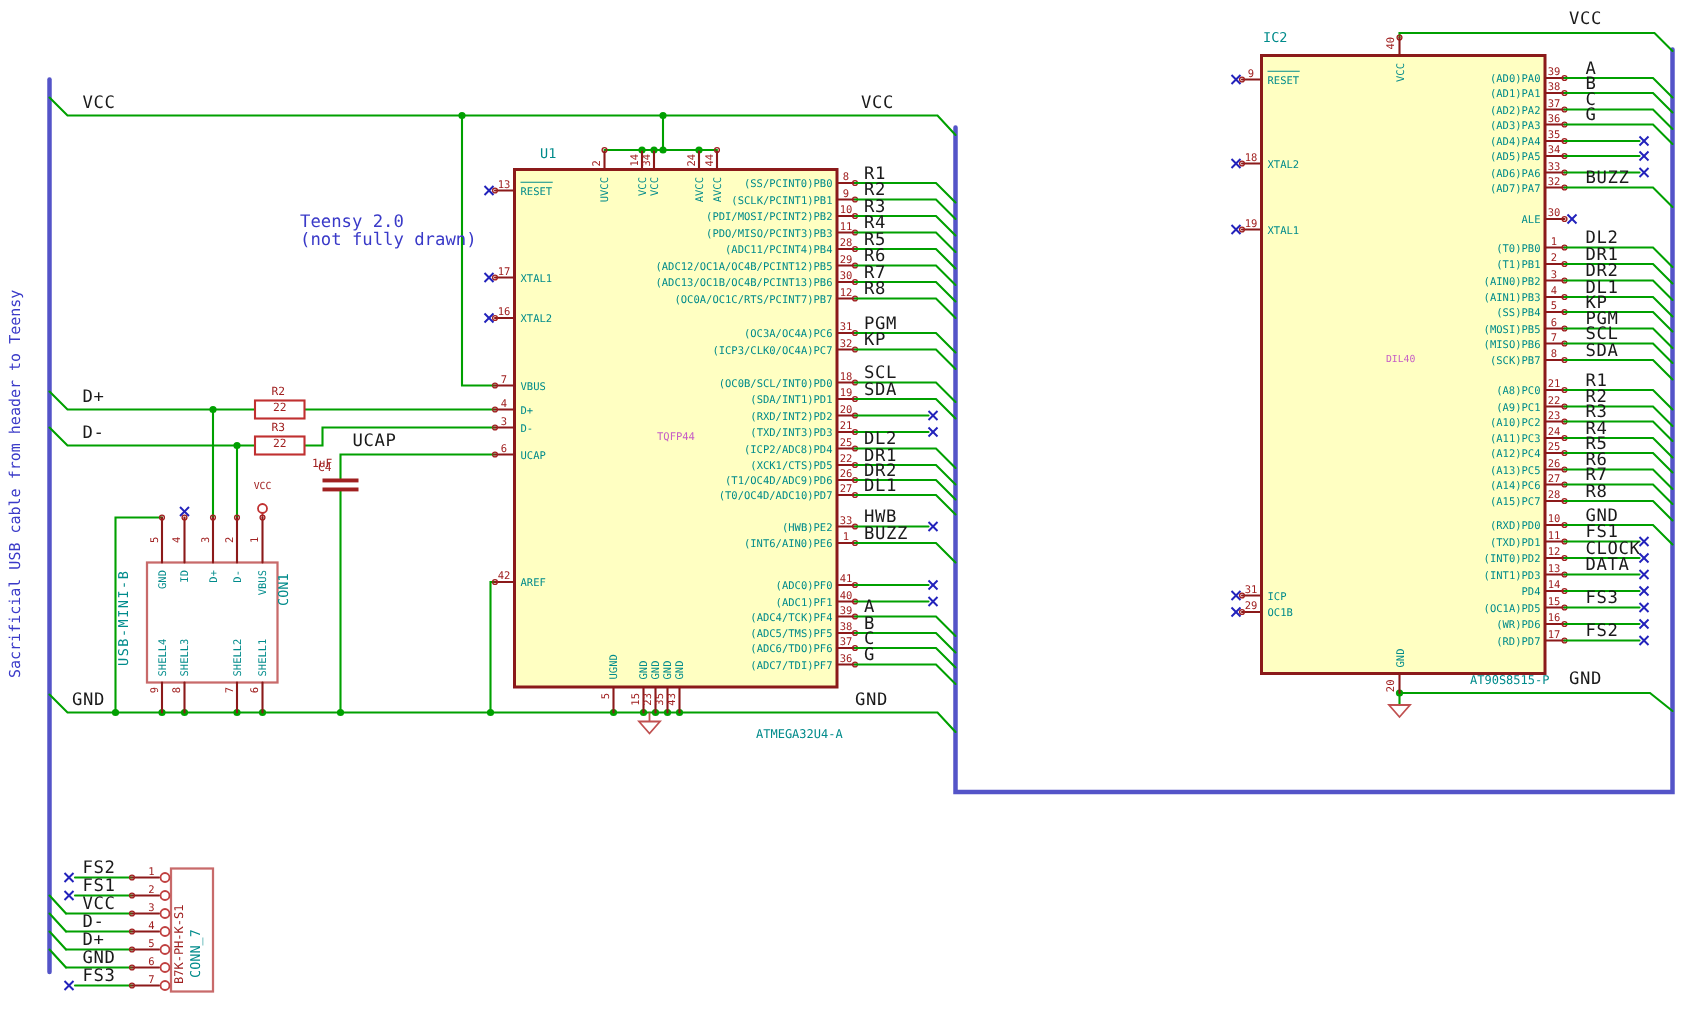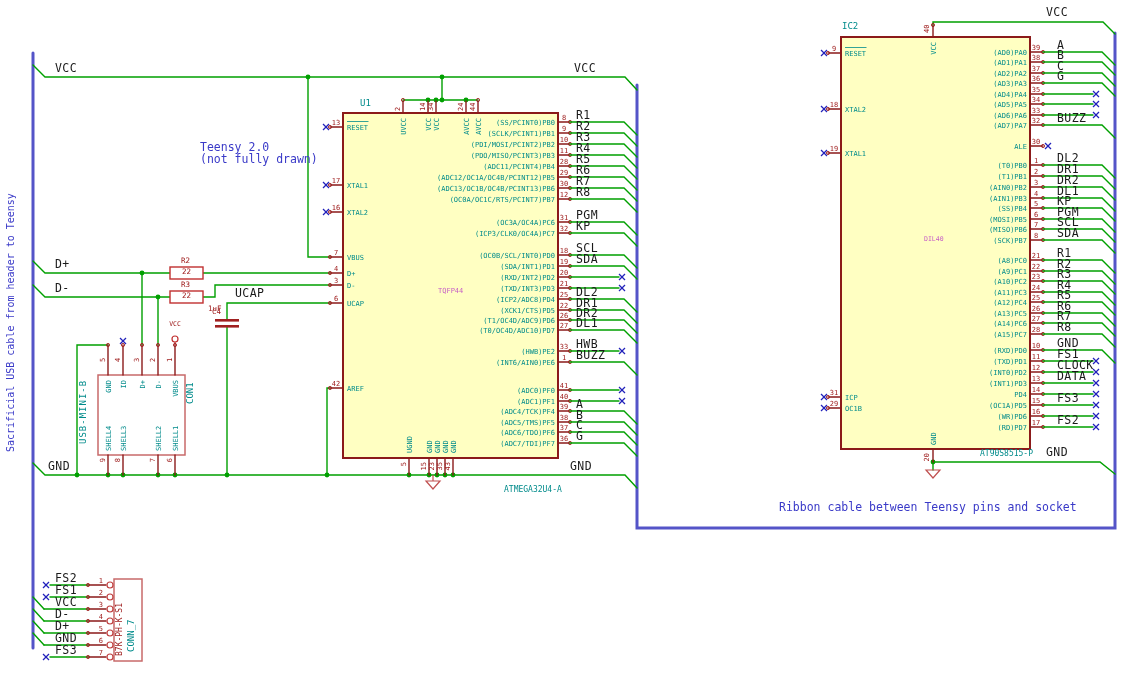--- a/index.html
+++ b/index.html
@@ -645,21 +645,20 @@
       <polyline points="88,657 106,657" fill="none" stroke="#8B1A1A" stroke-width="1.4" stroke-linecap="round"></polyline>
       <circle cx="88" cy="657" r="1.6" fill="none" stroke="#A02020" stroke-width="0.9"></circle>
       <circle cx="110" cy="657" r="3" fill="#fff" stroke="#C04040" stroke-width="1.2"></circle>
       <text x="103" y="655" class="t-num" text-anchor="end">7</text>
       <text x="55" y="654" class="t-net" text-anchor="start">FS3</text>
     </svg>
 
   <div class="lbl note vrot" style="left:6px;top:452px;font-size:10px;">Sacrificial USB cable from header to Teensy</div>
   <div class="lbl note" style="left:200px;top:141px;font-size:11.5px;">Teensy 2.0</div>
   <div class="lbl note" style="left:200px;top:153px;font-size:11.5px;">(not fully drawn)</div>
-  <div class="lbl note" style="left:779px;top:501px;font-size:11.5px;">Ribbon cable between Teensy pins and socket</div>
 
   <div class="lbl net" style="left:55px;top:62px;">VCC</div>
   <div class="lbl net" style="left:574px;top:62px;">VCC</div>
   <div class="lbl net" style="left:1046px;top:6px;">VCC</div>
   <div class="lbl net" style="left:48px;top:460px;">GND</div>
   <div class="lbl net" style="left:570px;top:460px;">GND</div>
   <div class="lbl net" style="left:1046px;top:446px;">GND</div>
   <div class="lbl net" style="left:55px;top:258px;">D+</div>
   <div class="lbl net" style="left:55px;top:282px;">D-</div>
   <div class="lbl net" style="left:235px;top:287px;">UCAP</div>

